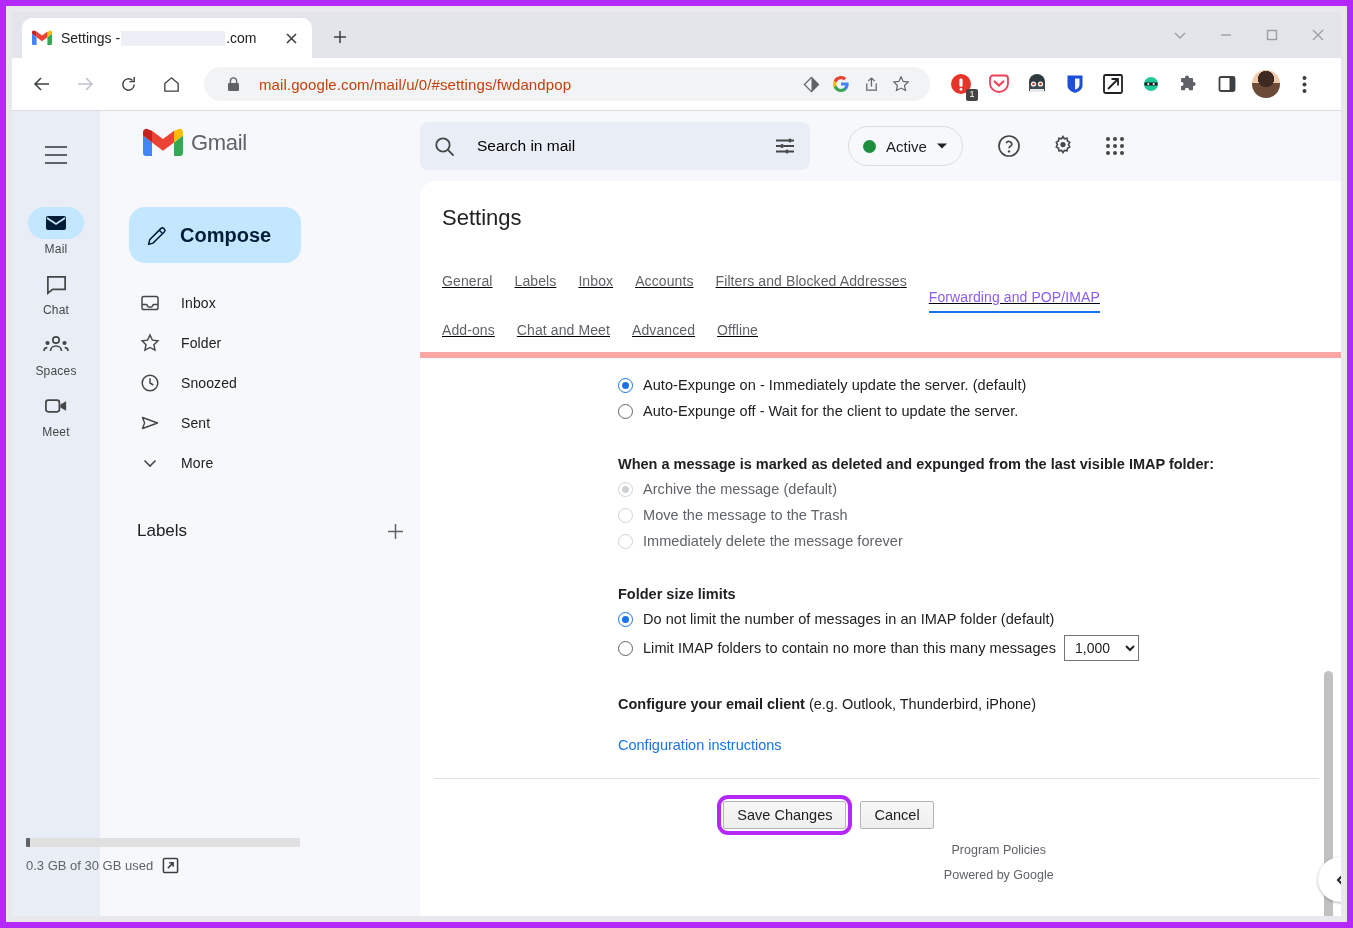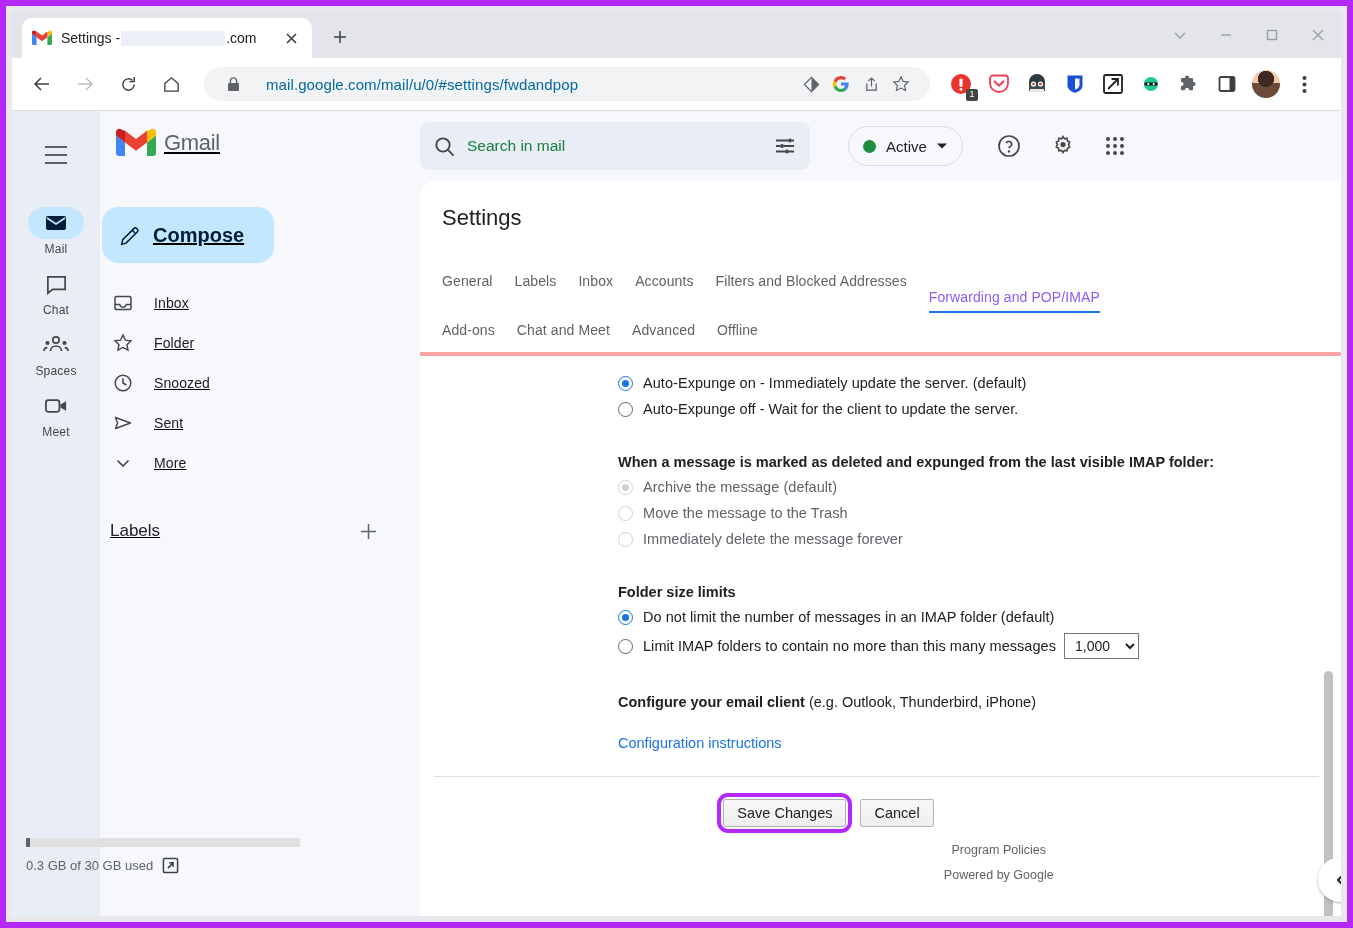--- a/index.html
+++ b/index.html
@@ -72,21 +72,21 @@
     display: flex; align-items: center; justify-content: center;
     color: #5f6368; flex: none;
   }
   .nav-btn.disabled { color: #bdc1c6; }
   #omnibox {
     flex: 1; height: 34px; background: #f1f3f4; border-radius: 17px;
     display: flex; align-items: center; padding: 0 14px; margin: 0 8px;
     max-width: 745px;
   }
   #omnibox-url {
-    font-size: 15px; color: #0369a1; margin-left: 18px;
+    font-size: 15px; color: #c2410c; margin-left: 11px;
     letter-spacing: .1px; white-space: nowrap;
   }
   .omni-icon { width: 30px; height: 30px; display: flex; align-items: center;
     justify-content: center; color: #5f6368; flex: none; }
   #ext-icons { display: flex; align-items: center; margin-left: 4px; }
   .ext {
     width: 30px; height: 30px; margin: 0 4px; flex: none;
     display: flex; align-items: center; justify-content: center;
     position: relative;
   }
@@ -123,21 +123,21 @@
   }
   .rail-icon-wrap {
     width: 56px; height: 32px; border-radius: 16px;
     display: flex; align-items: center; justify-content: center;
     color: #444746;
   }
   .rail-item.active .rail-icon-wrap { background: #c2e7ff; color: #001d35; }
   .rail-label { font-size: 12px; color: #444746; margin-top: 3px; letter-spacing: .2px; }
 
   
-  #navcol { position: absolute; left: 74px; top: 0; width: 320px; bottom: 0; text-decoration: underline; }
+  #navcol { position: absolute; left: 101px; top: 0; width: 320px; bottom: 0; }
   #brand { display: flex; align-items: center; height: 64px; padding-left: 30px; }
   #brand-text { font-size: 22px; color: #5f6368; letter-spacing: -.3px; margin-left: 8px;
     font-family: "Liberation Sans", sans-serif; }
   #compose {
     margin: 32px 0 0 16px; width: 172px; height: 56px;
     background: #c2e7ff; border-radius: 16px;
     display: flex; align-items: center; padding-left: 17px;
   }
   #compose-label { font-size: 20px; color: #001d35; font-weight: bold; margin-left: 12px; }
   #navlist { margin-top: 20px; }
@@ -153,21 +153,21 @@
   }
   #labels-title { font-size: 17px; color: #202124; }
   #labels-add { margin-left: auto; color: #5f6368; display: flex; }
 
   
   #settings-card {
     position: absolute; left: 408px; top: 70px; right: 0; bottom: 0;
     background: #fff; border-radius: 16px 0 0 0; overflow: hidden;
   }
   #settings-title { font-size: 22px; color: #202124; padding: 24px 0 18px 22px; }
-  #tabs { border-bottom: 4px solid #fca5a5; padding: 0 22px; }
+  #tabs { border-bottom: 6px solid #fca5a5; padding: 0 22px; text-decoration: underline; }
   .tabrow { display: flex; align-items: center; flex-wrap: wrap; }
   .settings-tab {
     font-size: 14px; color: #5f6368; padding: 8px 0 12px; margin-right: 22px;
     white-space: nowrap; position: relative; letter-spacing: .1px;
   }
   .settings-tab.active { color: #8b5cf6; margin-top: 32px; }
   .settings-tab.active::after {
     content: ""; position: absolute; left: 0; right: 0; bottom: 4px;
     height: 2px; background: #1a73e8;
   }
@@ -556,21 +556,21 @@
     </div>
 
     <div style="position:absolute; left:408px; top:0; right:0; height:70px; display:flex; align-items:center;">
       <div style="flex:none; width:390px; height:48px; background:#e9eef6; border-radius:8px; display:flex; align-items:center; padding:0 14px;">
         <span style="display:flex; color:#444746;">
           <svg width="21" height="21" viewBox="0 0 22 22">
               <circle cx="9.4" cy="9.4" r="7" stroke="#444746" stroke-width="1.9" fill="none"></circle>
               <path d="M14.6 14.6L20.5 20.5" stroke="#444746" stroke-width="1.9"></path>
             </svg>
         </span>
-        <span style="font-size:15.5px; color:#15803d; margin-left:12px; flex:1;">Search in mail</span>
+        <span style="font-size:15.5px; color:#000000; margin-left:22px; flex:1;">Search in mail</span>
         <span style="display:flex;">
           <svg width="22" height="22" viewBox="0 0 22 22">
               <path d="M2 5.5h12M18 5.5h2M2 11h4M10 11h10M2 16.5h9M15 16.5h5" stroke="#444746" stroke-width="1.8"></path>
               <circle cx="16" cy="5.5" r="2" fill="#444746"></circle>
               <circle cx="8" cy="11" r="2" fill="#444746"></circle>
               <circle cx="13" cy="16.5" r="2" fill="#444746"></circle>
             </svg>
         </span>
       </div>
 

